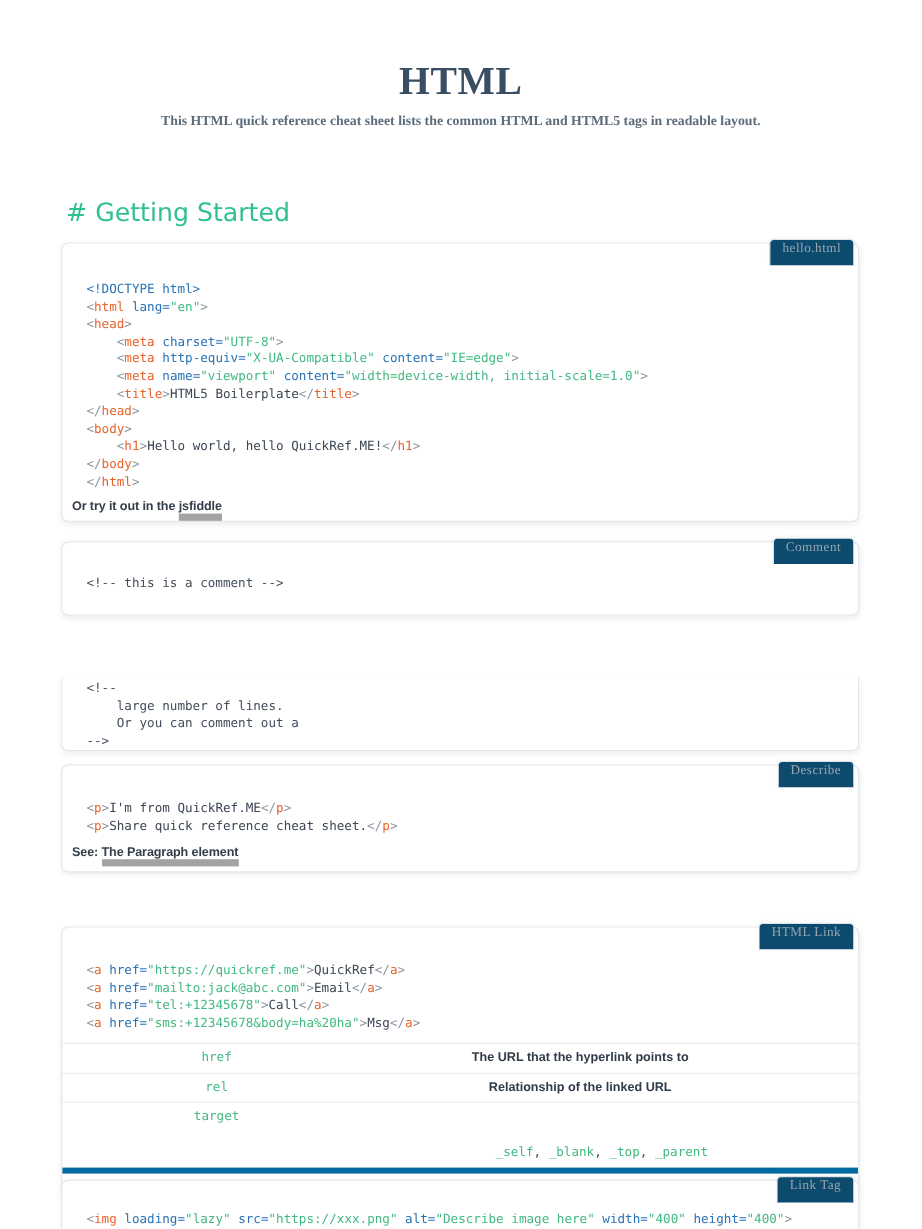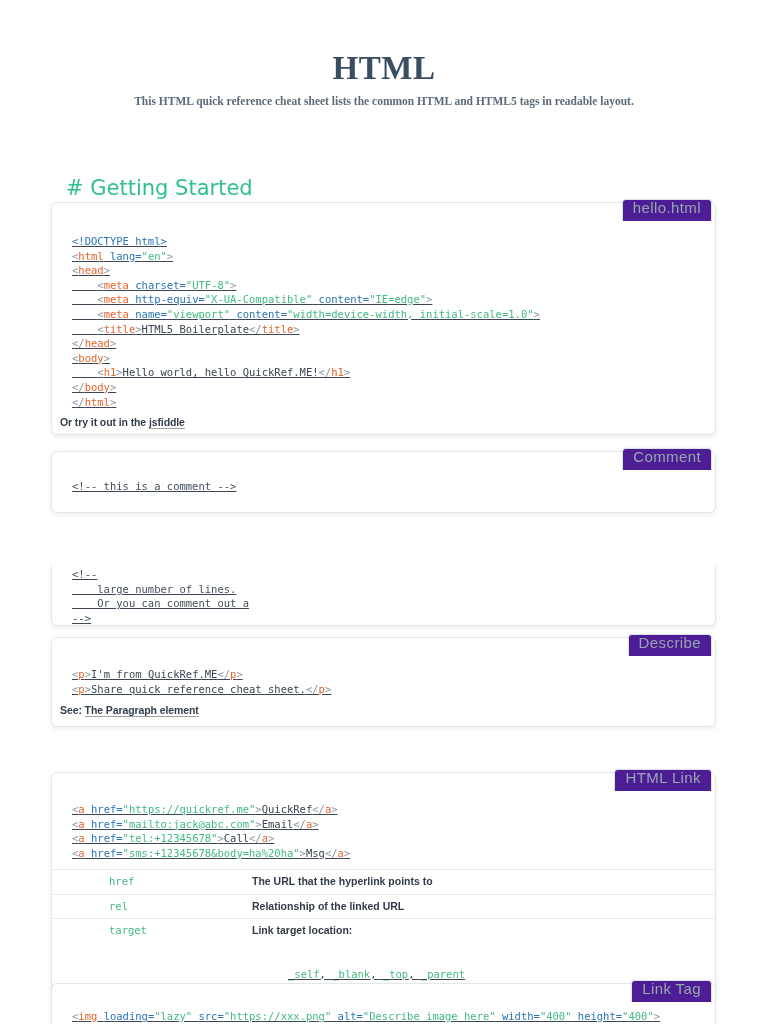--- a/index.html
+++ b/index.html
@@ -10,68 +10,69 @@
   .page-title{
     position:absolute;top:50px;left:0;width:768px;margin:0;text-align:center;
     font-family:"Liberation Serif",serif;font-size:33px;font-weight:700;
     color:#3a4e63;letter-spacing:.5px;
   }
   .page-subtitle{
     position:absolute;top:95px;left:0;width:768px;margin:0;text-align:center;
     font-family:"Liberation Serif",serif;font-size:11.5px;color:#5c6c7b;font-weight:bold;
   }
   .section-heading{
-    position:absolute;top:165px;left:55px;margin:11px;
+    position:absolute;top:165px;left:55px;margin:0;
     font-family:"DejaVu Sans",sans-serif;font-size:21px;font-weight:400;color:#2fc08d;
   }
   .card{
     position:absolute;left:51px;width:665px;box-sizing:border-box;
     background:#fff;border:1px solid #e3e7eb;border-radius:6px;
     box-shadow:0 2px 4px rgba(80,95,110,.10);
   }
   .chip{
     position:absolute;top:-4px;right:3px;z-index:2;
-    background:#4c1d95;border:1px solid #dde3e9;border-bottom:none;
+    background:#0c4a6e;border:1px solid #dde3e9;border-bottom:none;
     border-radius:4px 4px 0 0;padding:3px 10px 9px;
-    font-size:15px;line-height:9px;color:#9aa5ae;letter-spacing:.4px;
+    font-size:11px;line-height:9px;color:#9aa5ae;letter-spacing:.4px;
     box-shadow:0 -1px 2px rgba(80,95,110,.05);
+    font-family:Liberation Serif, serif;
   }
   .code{
     font-family:"DejaVu Sans Mono",monospace;font-size:10.5px;color:#3c4654;
     white-space:pre;padding-left:20px;
   }
-  .code-line{height:14.6px;line-height:14.6px;text-decoration:underline;}
+  .code-line{height:14.6px;line-height:14.6px;}
   .tok-tag{color:#e8632c}
   .tok-attr{color:#2973b7}
   .tok-doc{color:#2973b7}
   .tok-str{color:#42b983}
   .tok-pun{color:#8a949e}
   .tok-txt{color:#3c4654}
   .tok-cmt{color:#434e5c}
   .footer{
     padding-left:8px;font-size:10.5px;font-weight:700;color:#333e4b;
     letter-spacing:-.1px;line-height:13px;
   }
-  .flink{border-bottom:1px solid #a3a3a3;cursor:pointer;}
+  .flink{border-bottom:6px solid #a3a3a3;cursor:pointer;}
   .card-hello{top:202px;height:233px}
   .card-hello .code{padding-top:31px}
   .card-hello .footer{margin-top:7px}
   .card-comment1{top:451px;height:62px}
   .card-comment1 .code{padding-top:27px}
   .card-comment2{top:565px;height:61px;border-top:none;border-radius:0 0 6px 6px}
   .card-comment2 .code{padding-top:2px}
   .card-paragraph{top:637px;height:90px}
   .card-paragraph .code{padding-top:29px}
   .card-paragraph .footer{margin-top:8px}
   .card-link{top:772px;height:220px}
   .card-link .code{padding-top:29px}
   .card-link .footer{margin-top:7px}
   .card-image{top:983px;height:80px}
   .card-image .code{padding-top:25px}
-  .attr-table{margin-top:9px;border-bottom:5px solid #0369a1;}
+  .attr-table{margin-top:9px;border-bottom:5px solid #0369a1;text-align:center;}
   .arow{display:flex;border-top:1px solid #e9ecef;padding:5px 0;}
   .acode{
     box-sizing:border-box;width:200px;padding-left:57px;
     font-family:"DejaVu Sans Mono",monospace;font-size:10.5px;
     line-height:13px;color:#42b983;
   }
   .adesc{flex:1;font-size:10.5px;font-weight:700;color:#323c49;line-height:13.5px;}
   .adesc .code{padding-left:0;}
   .adesc .code .code-line{font-weight:400;margin-left:36px;}
 </style>
@@ -111,21 +112,20 @@
       <div class="acode">href</div>
       <div class="adesc">The URL that the hyperlink points to</div>
     </div>
     <div class="arow">
       <div class="acode">rel</div>
       <div class="adesc">Relationship of the linked URL</div>
     </div>
     <div class="arow">
       <div class="acode">target</div>
       <div class="adesc">
-        <div>Link target location:</div>
         <div class="code"><div class="code-line"><span class="tok-str">_self</span><span class="tok-txt">, </span><span class="tok-str">_blank</span><span class="tok-txt">, </span><span class="tok-str">_top</span><span class="tok-txt">, </span><span class="tok-str">_parent</span></div></div>
       </div>
     </div>
   </div>
   <div class="footer"><span>See: </span><a class="flink">The &lt;a&gt; Attributes</a></div>
 </section>
 
 <section class="card card-image">
   <div class="chip">Link Tag</div>
   <div class="code"><div class="code-line"><span class="tok-pun">&lt;</span><span class="tok-tag">img</span><span class="tok-txt"> </span><span class="tok-attr">loading=</span><span class="tok-str">"lazy"</span><span class="tok-txt"> </span><span class="tok-attr">src=</span><span class="tok-str">"https://xxx.png"</span><span class="tok-txt"> </span><span class="tok-attr">alt=</span><span class="tok-str">"Describe image here"</span><span class="tok-txt"> </span><span class="tok-attr">width=</span><span class="tok-str">"400"</span><span class="tok-txt"> </span><span class="tok-attr">height=</span><span class="tok-str">"400"</span><span class="tok-pun">&gt;</span></div></div>

